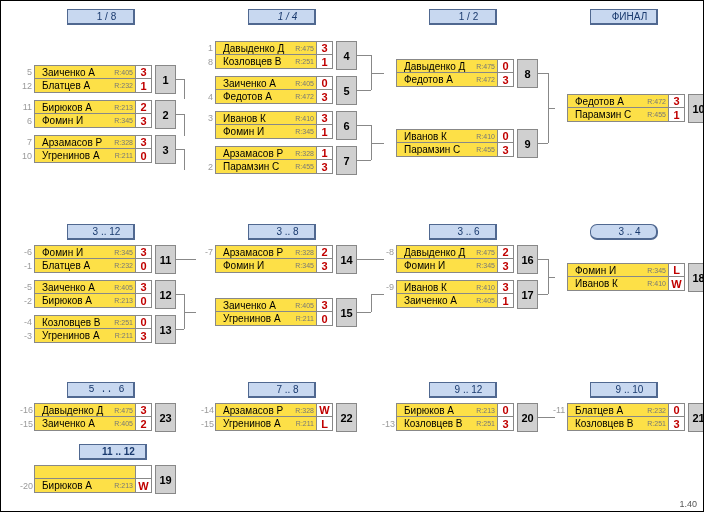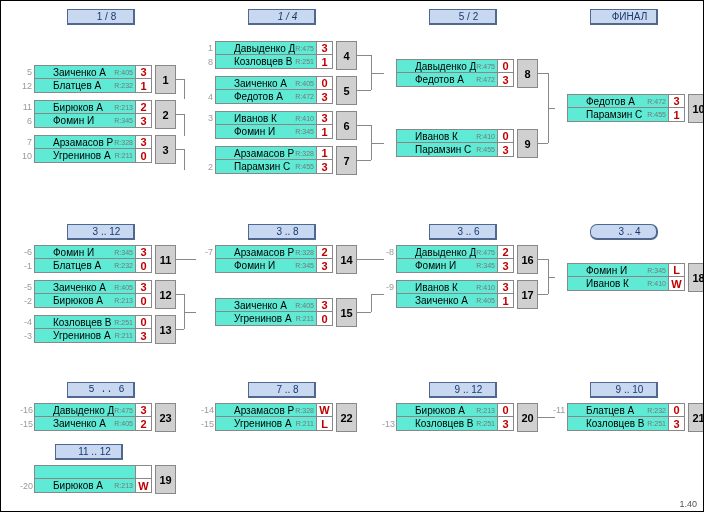--- a/index.html
+++ b/index.html
@@ -47,26 +47,26 @@
     color: #9a9a9a;
     font-size: 9px;
   }
   .players {
     width: 102px;
     display: flex;
     flex-direction: column;
   }
   .prow {
     height: 14px;
-    background: #5eead4;
+    background: #fde047;
     border: 1px solid #888;
     display: flex;
     align-items: center;
     position: relative;
-    padding-left: 18px;
+    padding-left: 7px;
   }
   .prow + .prow { border-top: none; }
   .pname { flex: 1; font-size: 10px; color: #000; white-space: nowrap; overflow: hidden; }
   .rating { font-size: 7px; color: #777; padding-right: 2px; }
   .scores {
     width: 16px;
     display: flex;
     flex-direction: column;
   }
   .srow {
@@ -96,34 +96,34 @@
   .line { position: absolute; background: #888; }
   .hline { height: 1px; }
   .vline { width: 1px; }
   .version { position: absolute; bottom: 2px; right: 6px; font-size: 9px; color: #555; }
 </style>
 </head>
 <body>
 
 <div class="round-header" style="left:66px; top:8px;">1 / 8</div>
 <div class="round-header" style="left:247px; top:8px;font-style:italic;">1 / 4</div>
-<div class="round-header" style="left:428px; top:8px;">5 / 2</div>
+<div class="round-header" style="left:428px; top:8px;">1 / 2</div>
 <div class="round-header" style="left:589px; top:8px;">ФИНАЛ</div>
 
 <div class="round-header" style="left:66px; top:223px;">3 .. 12</div>
 <div class="round-header" style="left:247px; top:223px;">3 .. 8</div>
 <div class="round-header" style="left:428px; top:223px;">3 .. 6</div>
 <div class="round-header" style="left:589px; top:223px;border-radius:7px;">3 .. 4</div>
 
 <div class="round-header" style="left:66px; top:381px;font-family:Liberation Mono, monospace;">5 .. 6</div>
 <div class="round-header" style="left:247px; top:381px;">7 .. 8</div>
 <div class="round-header" style="left:428px; top:381px;">9 .. 12</div>
 <div class="round-header" style="left:589px; top:381px;">9 .. 10</div>
 
-<div class="round-header" style="left:54px; top:443px;">11 .. 12</div>
+<div class="round-header" style="left:78px; top:443px;font-weight:bold;">11 .. 12</div>
 
 <div id="matches-container">
     <div class="match" style="left: 19px; top: 64px;">
       <div class="seedcol">
         <div class="seed">5</div>
         <div class="seed">12</div>
       </div>
       <div class="players">
         <div class="prow">
           <span class="pname">Заиченко А</span>

